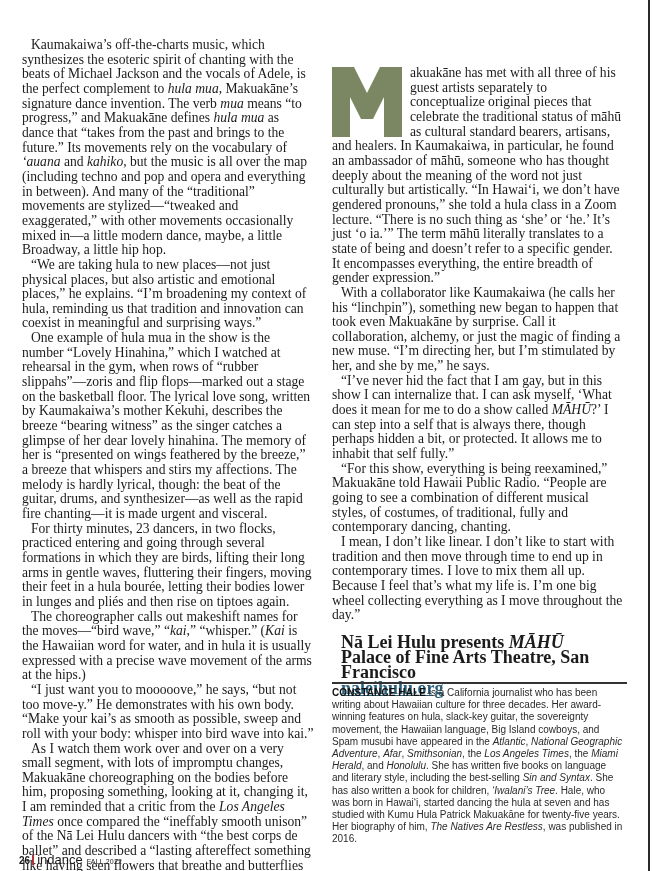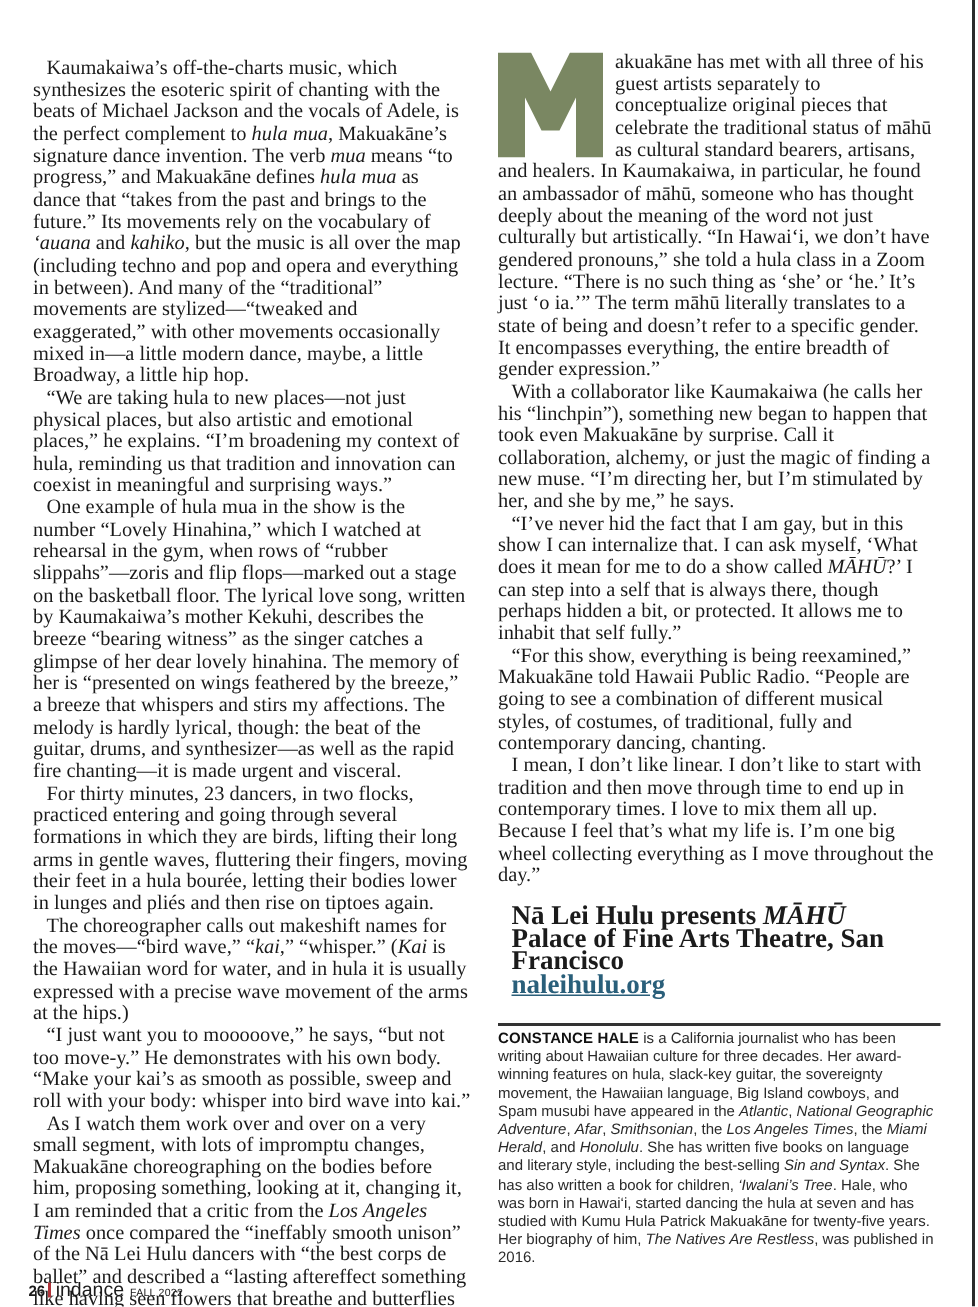--- a/index.html
+++ b/index.html
@@ -3,21 +3,21 @@
   <meta charset="utf-8">
   <style>
     html, body { margin: 0; padding: 0; background: #ffffff; }
     body { width: 652px; height: 871px; position: relative; overflow: hidden; color: #1a1a1a; }
     .page { position: absolute; left: 0; top: 0; width: 652px; height: 871px; }
     .right-edge { position: absolute; left: 648px; top: 0; width: 2px; height: 871px; background: #2a2a2a; }
     .col { position: absolute; font-family: "Liberation Serif", "DejaVu Serif", serif; font-size: 13.6px; line-height: 14.65px; color: #1b1b1b; }
     .col-left { left: 22px; top: 38px; width: 292px; }
     .col-right { left: 332px; top: 34px; width: 292px; }
     .col p { margin: 0; text-indent: 9px; text-align: left; }
-    .col p.noindent { text-indent: 0; }
+    .col p.noindent { text-indent: 0; margin-top: 32px; }
     .dropcap-wrap { float: left; width: 70px; height: 70px; margin: 1px 8px 0 0; position: relative; }
     .dropcap { position: absolute; left: 0; top: 0; width: 70px; height: 70px; }
     .event { margin: 12px 0 0 9px; font-family: "Liberation Serif", "DejaVu Serif", serif; font-weight: bold; font-size: 18px; line-height: 15.2px; }
     .event a { color: #2a5f7a; text-decoration: underline; font-weight: bold; margin-top: 26px; }
     .rule { position: absolute; left: 332px; top: 682px; width: 295px; height: 1.5px; background: #333; }
     .bio { position: absolute; left: 332px; top: 687px; width: 292px; font-family: "Liberation Sans", "DejaVu Sans", sans-serif; font-size: 10px; line-height: 12.2px; color: #2a2a2a; }
     .bio b { font-weight: bold; color: #111; letter-spacing: 0.1px; }
     .footer { position: absolute; left: 19px; top: 852px; font-family: "Liberation Sans", "DejaVu Sans", sans-serif; color: #1a1a1a; display: flex; align-items: baseline; }
     .footer .pnum { font-weight: bold; font-size: 10px; }
     .footer .pipe { display: inline-block; width: 2px; height: 10px; background: #b0343a; margin: 0 3px 0 2px; position: relative; top: 1px; }

